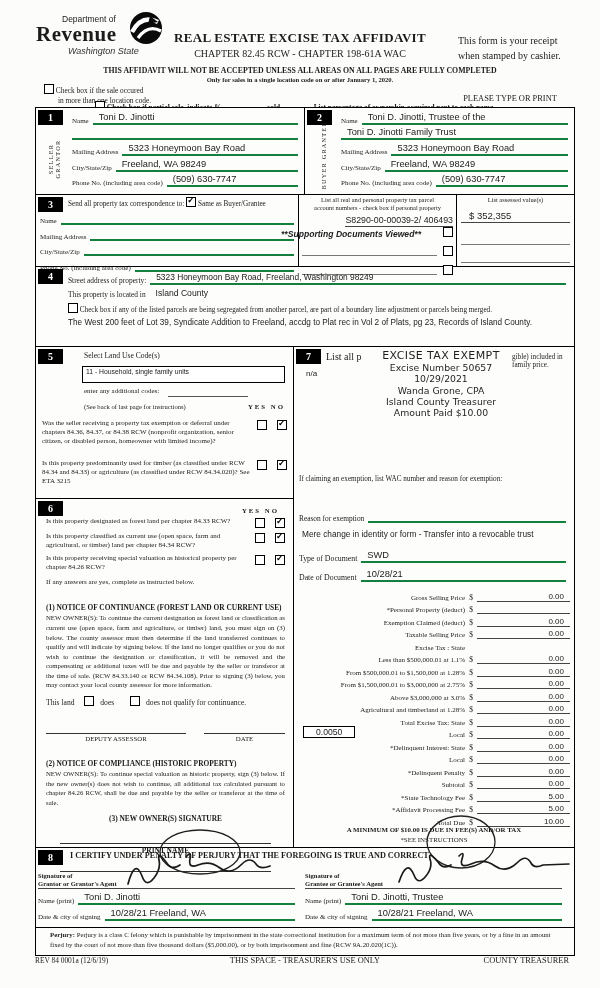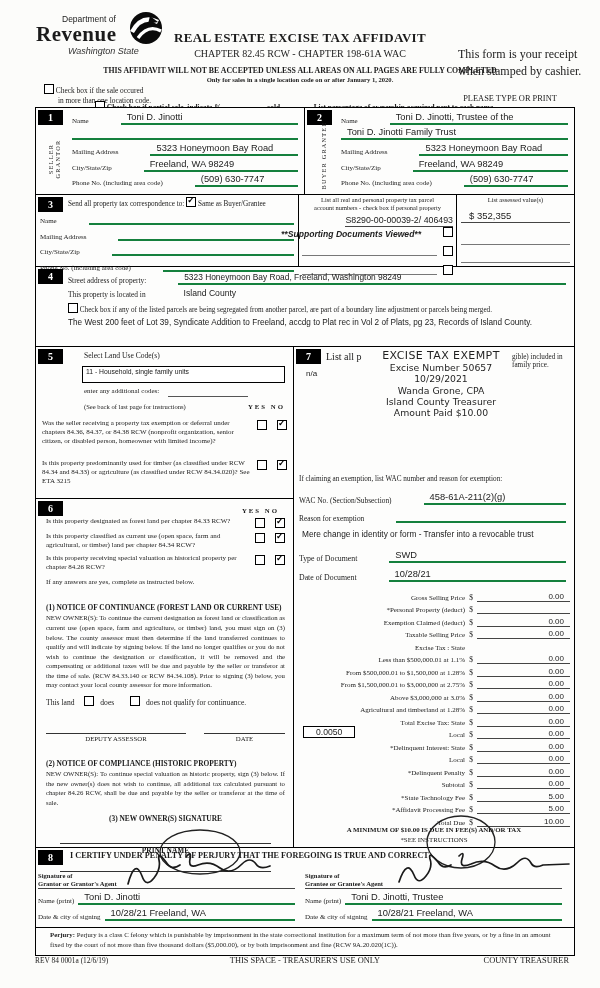--- a/index.html
+++ b/index.html
@@ -5,38 +5,38 @@
   html,body{margin:0;padding:0;background:#e8e8e6;}
   .page{position:relative;width:600px;height:988px;background:#fcfcfa;font-family:"Liberation Serif",serif;color:#1b1b1b;overflow:hidden;margin:0 auto;}
   .val{font-family:"Liberation Sans","DejaVu Sans",sans-serif;}
   
   .logo-small{position:absolute;left:62px;top:14px;font-size:8.5px;font-family:"Liberation Sans",sans-serif;}
   .logo-big{position:absolute;left:36px;top:22px;font-size:21px;font-weight:bold;letter-spacing:.5px;}
   .logo-sub{position:absolute;left:68px;top:46px;font-size:9px;font-style:italic;font-family:"Liberation Sans",sans-serif;color:#333;}
   .logo-mark{position:absolute;left:128px;top:10px;}
   .hdr-title{position:absolute;left:150px;top:30px;width:300px;text-align:center;font-size:13px;font-weight:bold;letter-spacing:.3px;}
   .hdr-sub{position:absolute;left:150px;top:48px;width:300px;text-align:center;font-size:10px;}
-  .receipt{position:absolute;left:458px;top:34px;width:130px;font-size:12px;line-height:1.45;margin-top:12px;}
+  .receipt{position:absolute;left:458px;top:34px;width:130px;font-size:10px;line-height:1.45;}
   .warning{position:absolute;left:0;top:66px;width:600px;text-align:center;font-size:7.8px;font-weight:bold;}
   .onlynote{position:absolute;left:0;top:76px;width:600px;text-align:center;font-size:6.6px;font-weight:bold;}
   .locbox{position:absolute;left:44px;top:84px;font-size:7.4px;line-height:1.35;}
   .pleasetype{position:absolute;left:440px;top:94px;width:140px;text-align:center;font-size:8.4px;}
   .partial{position:absolute;left:95px;top:101px;width:480px;font-size:7.4px;font-weight:bold;}
   
   .cb{display:inline-block;width:8px;height:8px;border:1px solid #000;vertical-align:-1px;position:relative;background:#fff;}
   .cb.ck::after{content:"\2713";position:absolute;left:0;top:-3px;font-size:9px;font-weight:bold;color:#000;}
   
   .form{position:absolute;left:35px;top:107px;width:540px;border:1.6px solid #000;box-sizing:border-box;background:#fdfdfc;}
   .num{position:absolute;left:2px;top:2px;width:25px;height:15px;background:#000;color:#fff;font-size:10px;font-weight:bold;text-align:center;line-height:15px;}
   .row12{display:flex;height:86px;border-bottom:1.6px solid #000;}
   .half{position:relative;width:50%;box-sizing:border-box;}
   .half.l{border-right:1.6px solid #000;}
   .vwrap{position:absolute;left:-17px;top:44px;width:70px;text-align:center;transform:rotate(-90deg);font-size:6.3px;letter-spacing:1.2px;color:#222;}
   .fields{margin:3px 6px 0 36px;}
-  .frow{display:flex;align-items:flex-end;margin-top:2.2px;min-height:13.5px;gap:28px;}
+  .frow{display:flex;align-items:flex-end;margin-top:2.2px;min-height:13.5px;}
   .flabel{font-size:7px;white-space:nowrap;padding-right:4px;color:#222;}
   .fline{flex:1;border-bottom:2px solid #15803d;font-size:9.3px;padding:0 2px 0 6px;min-height:11px;}
   
   .sec3{display:flex;height:71px;border-bottom:1.6px solid #000;}
   .s3l{position:relative;flex:0 0 262px;box-sizing:border-box;padding:2px 4px 2px 4px;}
   .s3m{position:relative;flex:0 0 158px;border-left:1px solid #000;box-sizing:border-box;padding:1px 3px;}
   .s3r{position:relative;flex:1;border-left:1px solid #000;box-sizing:border-box;padding:1px 4px;}
   .s3head{margin-left:28px;font-size:7.2px;line-height:1.3;}
   .s3fields .flabel{font-size:7px;}
   .colhead{font-size:6.4px;text-align:center;line-height:1.25;}
@@ -360,24 +360,20 @@
         <div class="s7na val">n/a</div>
         <div class="stamp">
           <div class="t">EXCISE TAX EXEMPT</div>
           <div class="s">Excise Number 50657</div>
           <div class="s">10/29/2021</div>
           <div class="s">Wanda Grone, CPA</div>
           <div class="s">Island County Treasurer</div>
           <div class="s">Amount Paid $10.00</div>
         </div>
         <div class="claim">If claiming an exemption, list WAC number and reason for exemption:</div>
-        <div class="wacrow frow">
-            <span class="flabel" style="font-size:7.4px">WAC No. (Section/Subsection)</span>
-            <span class="fline val">458-61A-211(2)(g)</span>
-          </div>
         <div class="reasonrow frow">
             <span class="flabel" style="font-size:7.4px">Reason for exemption</span>
             <span class="fline"></span>
           </div>
         <div class="mere">Mere change in identity or form - Transfer into a revocable trust</div>
         <div class="typerow frow">
             <span class="flabel" style="font-size:7.8px">Type of Document</span>
             <span class="fline val">SWD</span>
           </div>
         <div class="daterow frow">

